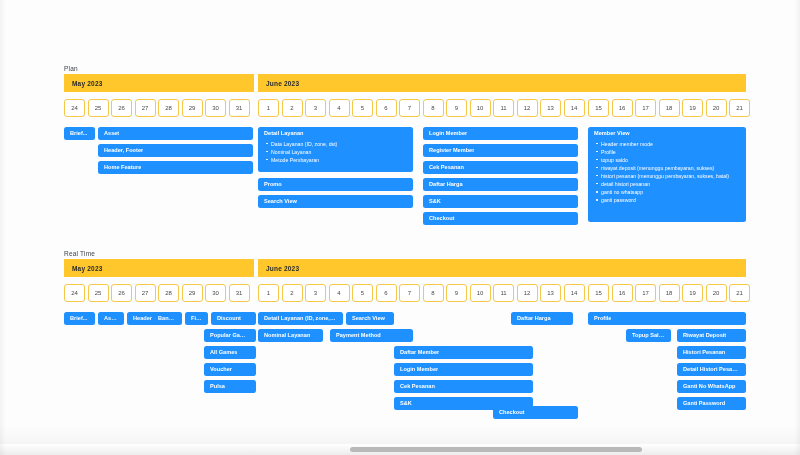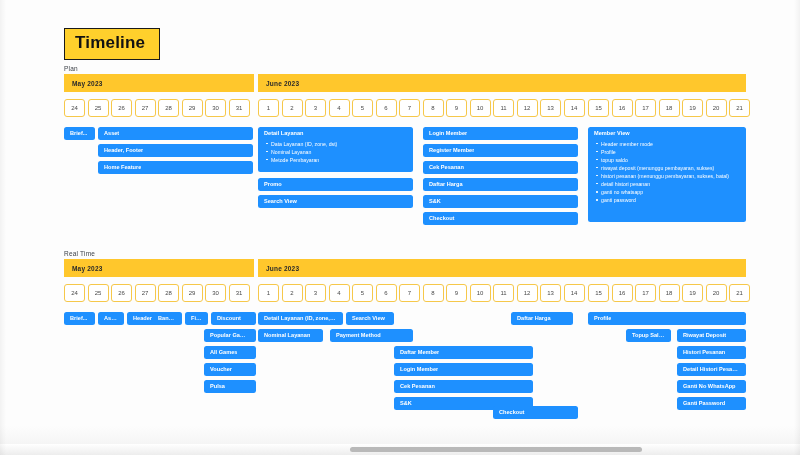--- a/index.html
+++ b/index.html
@@ -87,21 +87,20 @@
     position:absolute;top:0;width:6px;height:455px;pointer-events:none;
   }
   .edge-left{left:0;background:linear-gradient(to right,rgba(0,0,0,.045),rgba(0,0,0,0));}
   .edge-right{right:0;background:linear-gradient(to left,rgba(0,0,0,.045),rgba(0,0,0,0));}
 </style>
 </head>
 <body>
 
 <div id="canvas">
 
-  <div class="title-box">Timeline</div>
 
   <div id="sections-root">
       <div class="section-label" style="left: 64px; top: 65px;">Plan</div>
       <div class="month-bar" style="left: 64px; top: 74px; width: 190px;">
         <span>May 2023</span>
       </div>
       <div class="month-bar" style="left: 258px; top: 74px; width: 488px;">
         <span>June 2023</span>
       </div>
       <div class="day-cell" style="left: 64px; top: 99px;">24</div>

